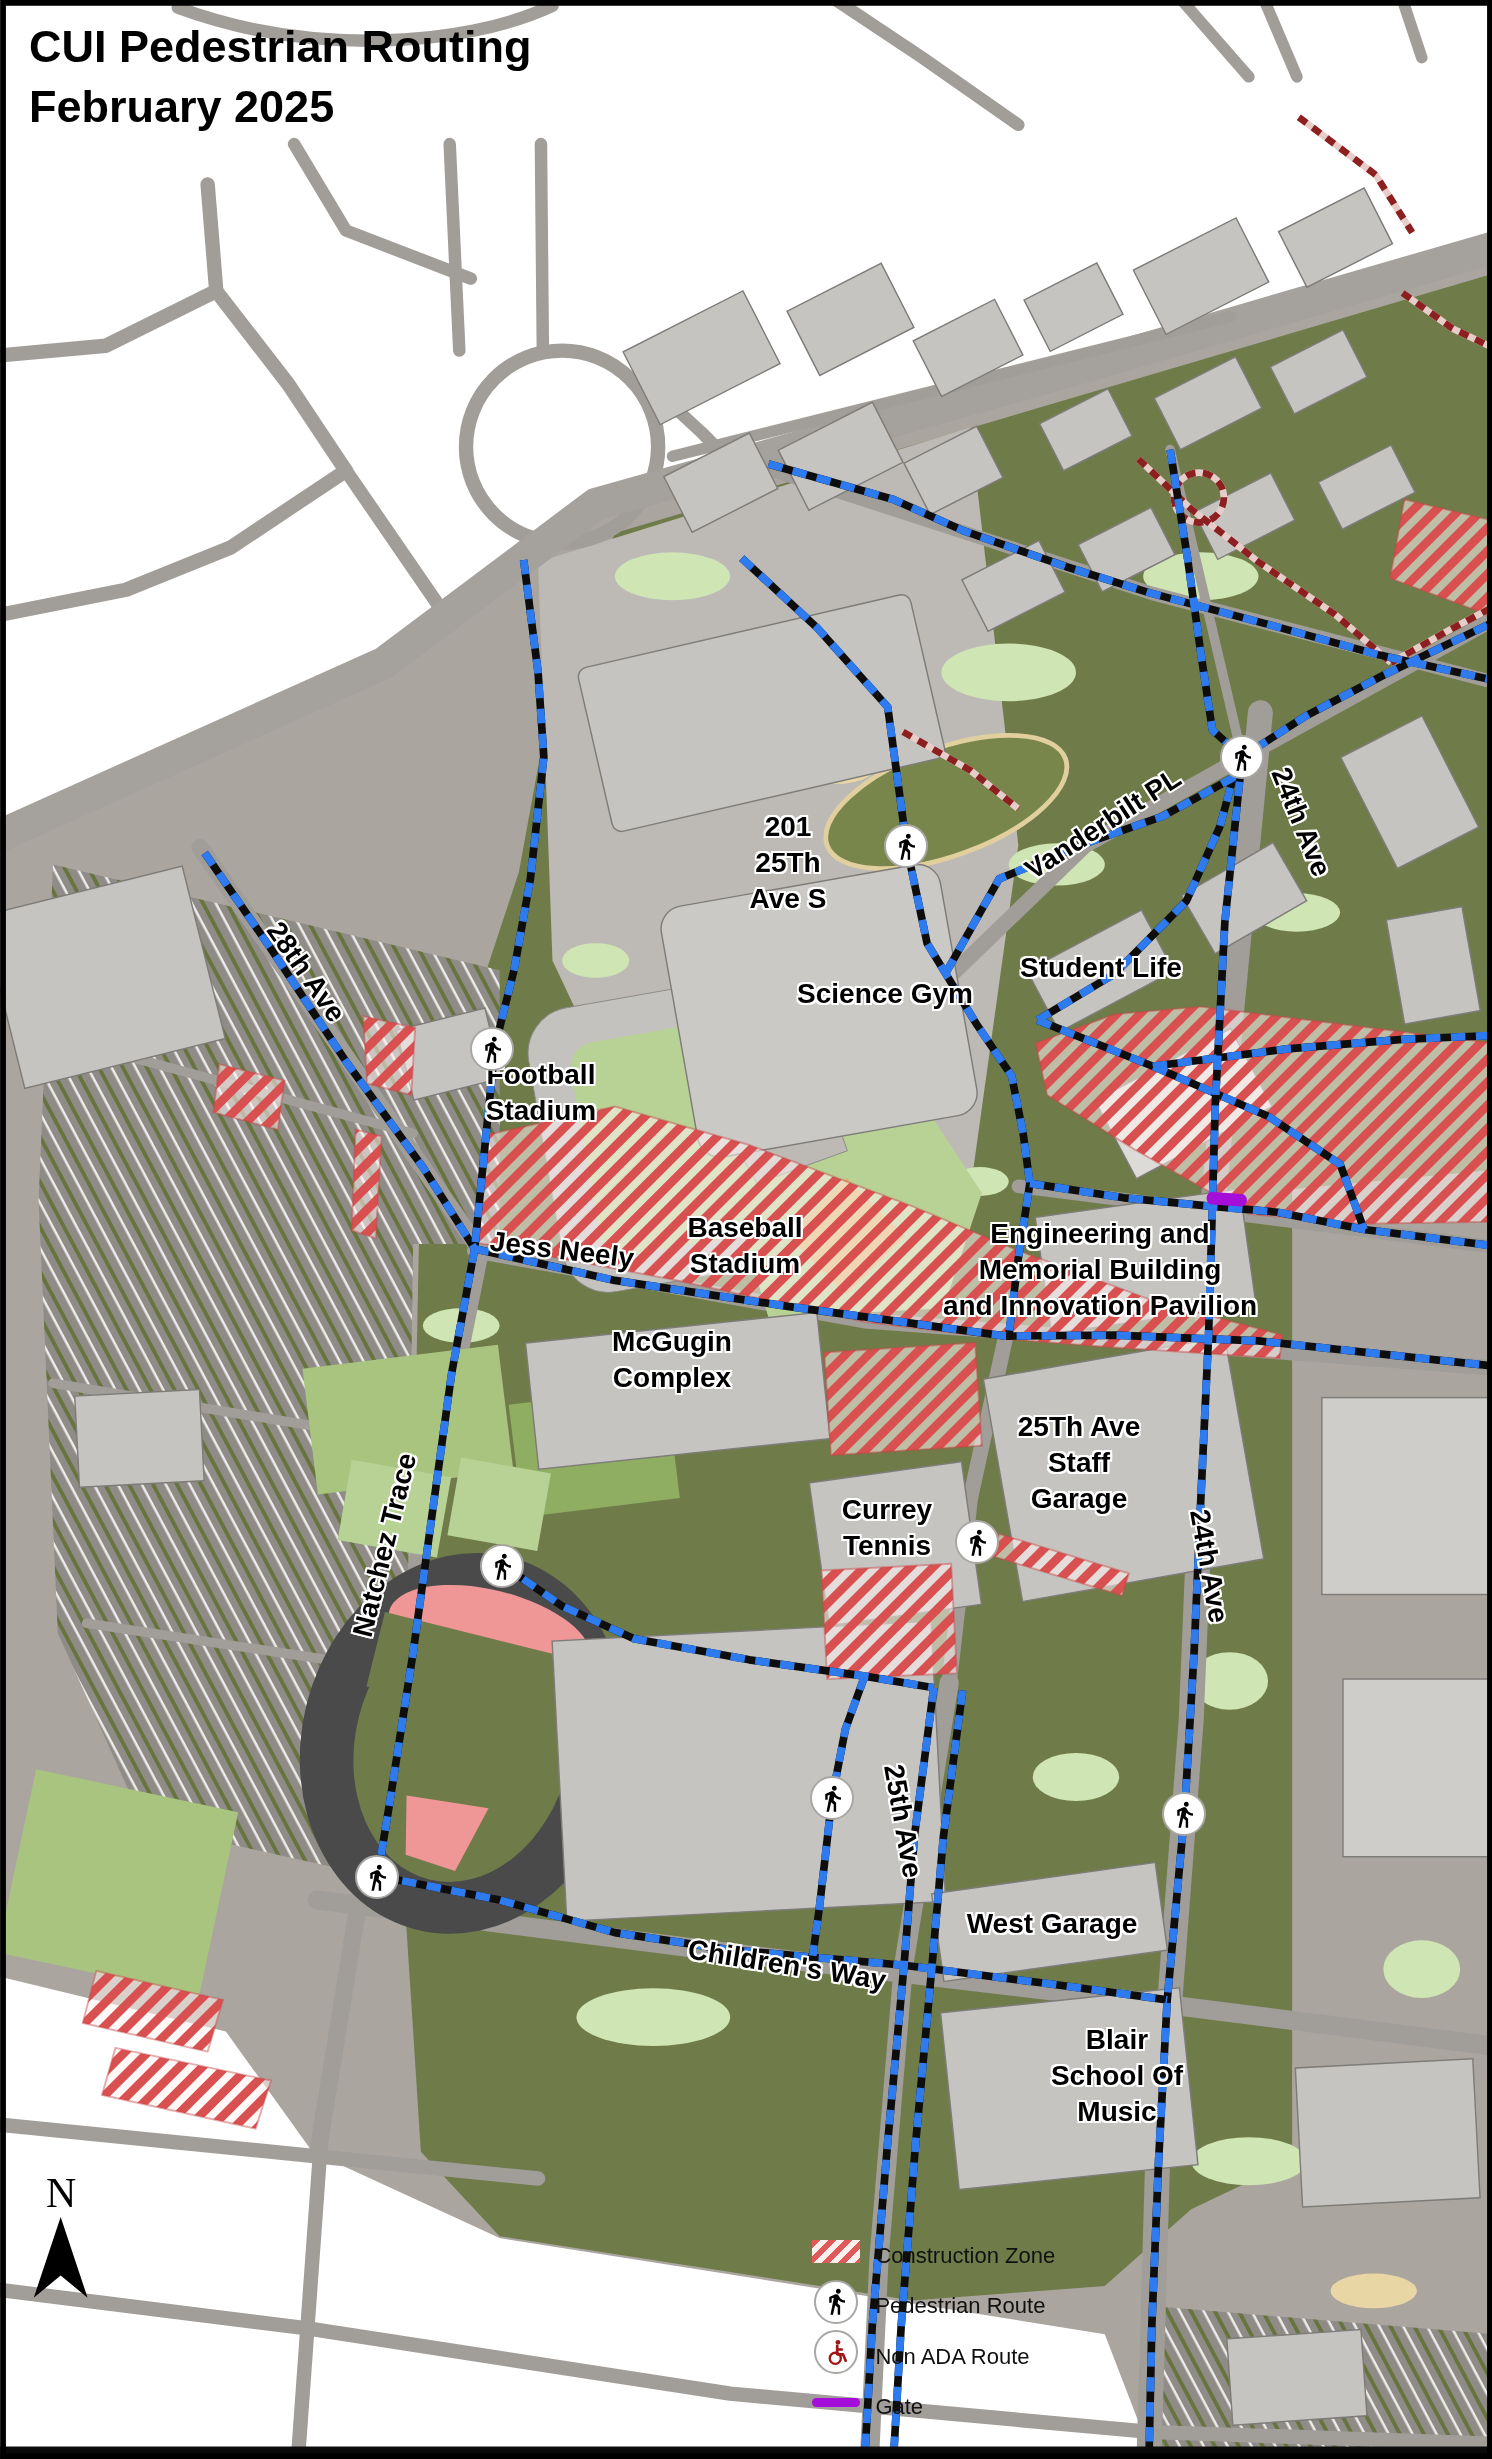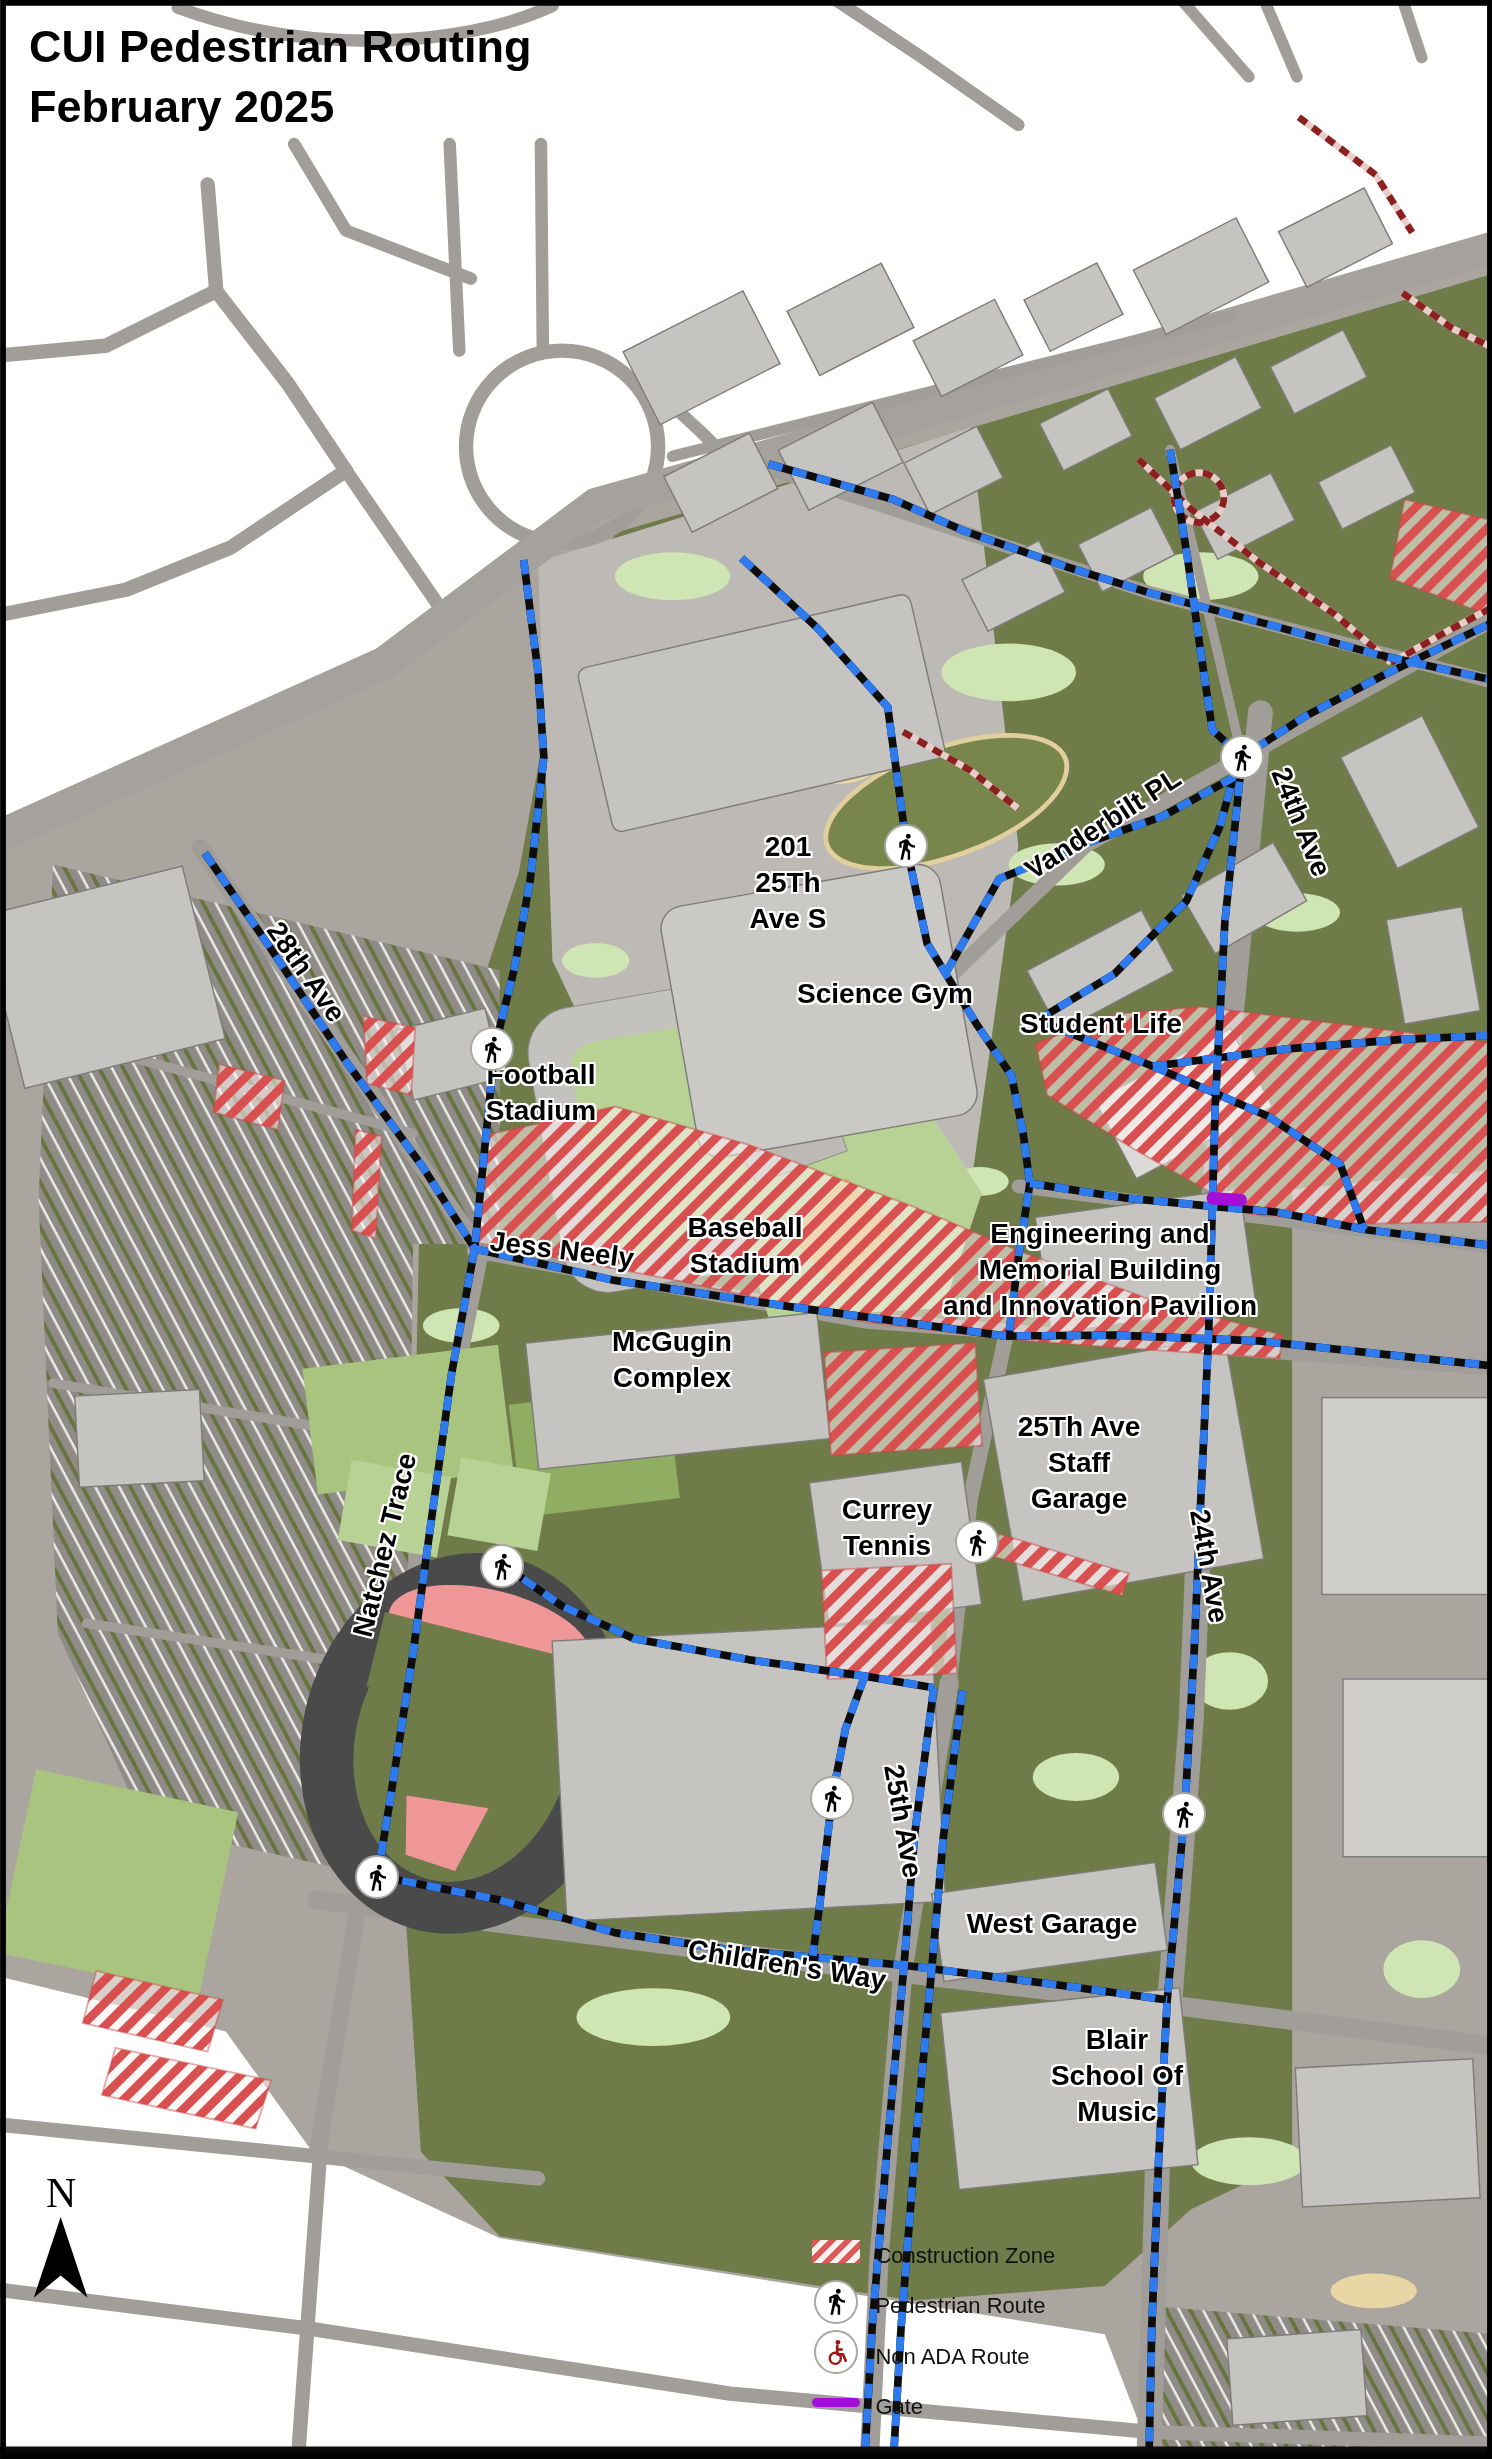--- a/index.html
+++ b/index.html
@@ -323,35 +323,35 @@
     <span class="lg-label">Non ADA Route</span>
   </div>
   <div class="lg-row">
     <span class="lg-swatch">
           <span class="lg-gate"></span>
         </span>
     <span class="lg-label">Gate</span>
   </div>
 </div>
 
-<div class="map-label" style="left: 788px; top: 863px; transform: translate(-50%, -50%) rotate(0deg); margin-top: 20px;">
+<div class="map-label" style="left: 788px; top: 863px; transform: translate(-50%, -50%) rotate(0deg);">
       <span>201</span>
       <span>25Th</span>
       <span>Ave S</span>
     </div>
     <div class="map-label" style="left: 885px; top: 994px; transform: translate(-50%, -50%) rotate(0deg);">
       <span>Science Gym</span>
     </div>
     <div class="map-label" style="left: 1103px; top: 824px; transform: translate(-50%, -50%) rotate(-33deg);">
       <span>Vanderbilt PL</span>
     </div>
     <div class="map-label" style="left: 1301px; top: 822px; transform: translate(-50%, -50%) rotate(68deg);">
       <span>24th Ave</span>
     </div>
-    <div class="map-label" style="left: 1101px; top: 1024px; transform: translate(-50%, -50%) rotate(0deg);">
+    <div class="map-label" style="left: 1101px; top: 968px; transform: translate(-50%, -50%) rotate(0deg);">
       <span>Student Life</span>
     </div>
     <div class="map-label" style="left: 1100px; top: 1270px; transform: translate(-50%, -50%) rotate(0deg);">
       <span>Engineering and</span>
       <span>Memorial Building</span>
       <span>and Innovation Pavilion</span>
     </div>
     <div class="map-label" style="left: 541px; top: 1093px; transform: translate(-50%, -50%) rotate(0deg);">
       <span>Football</span>
       <span>Stadium</span>

